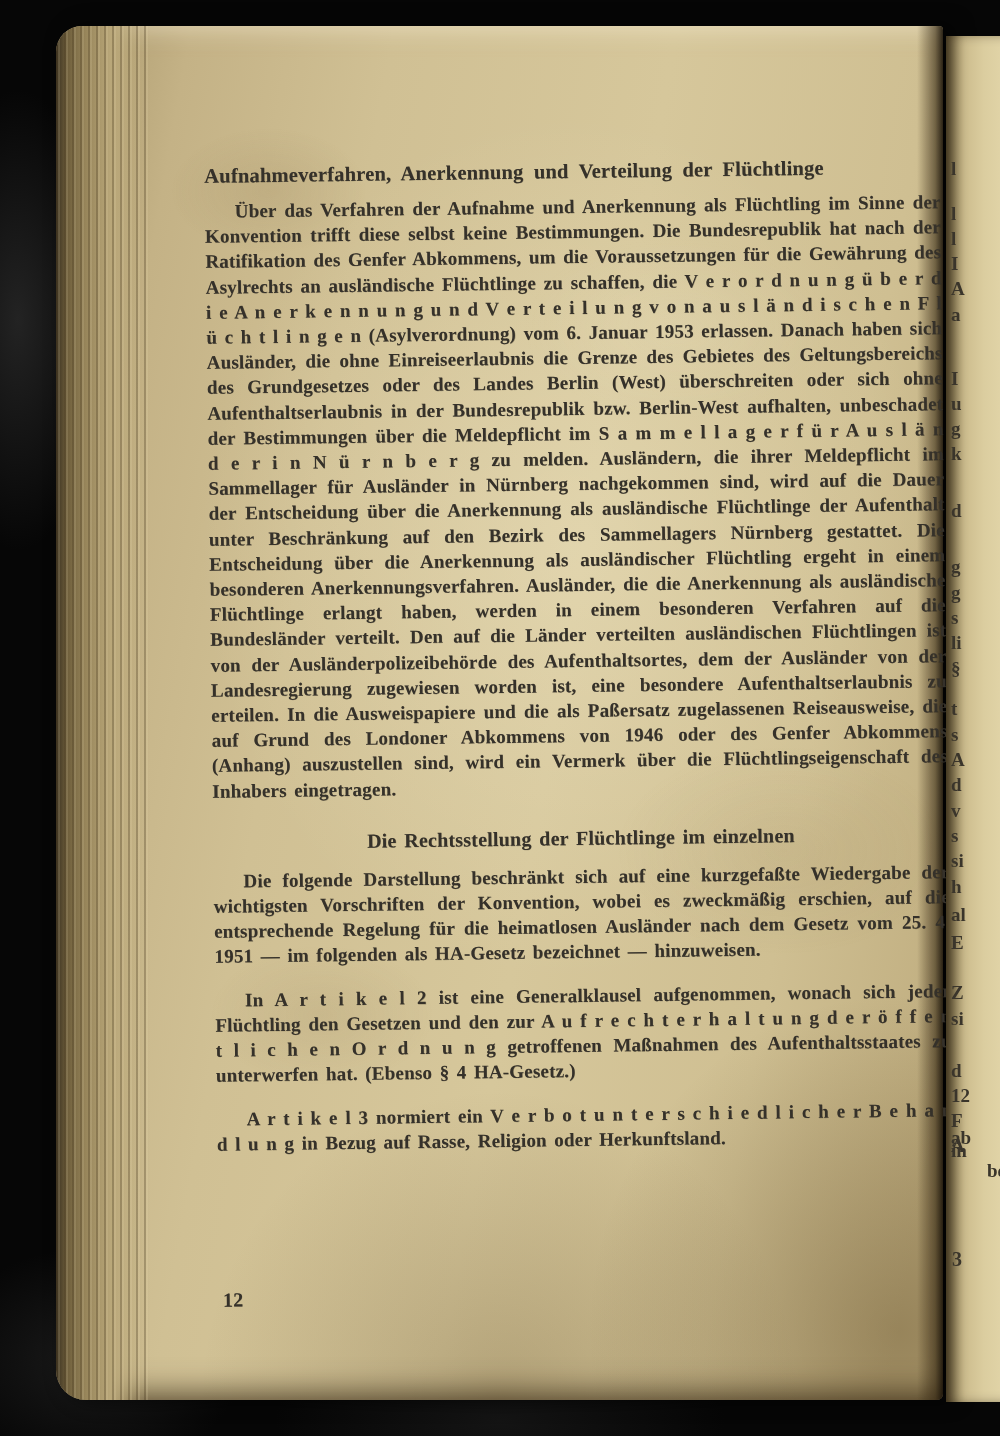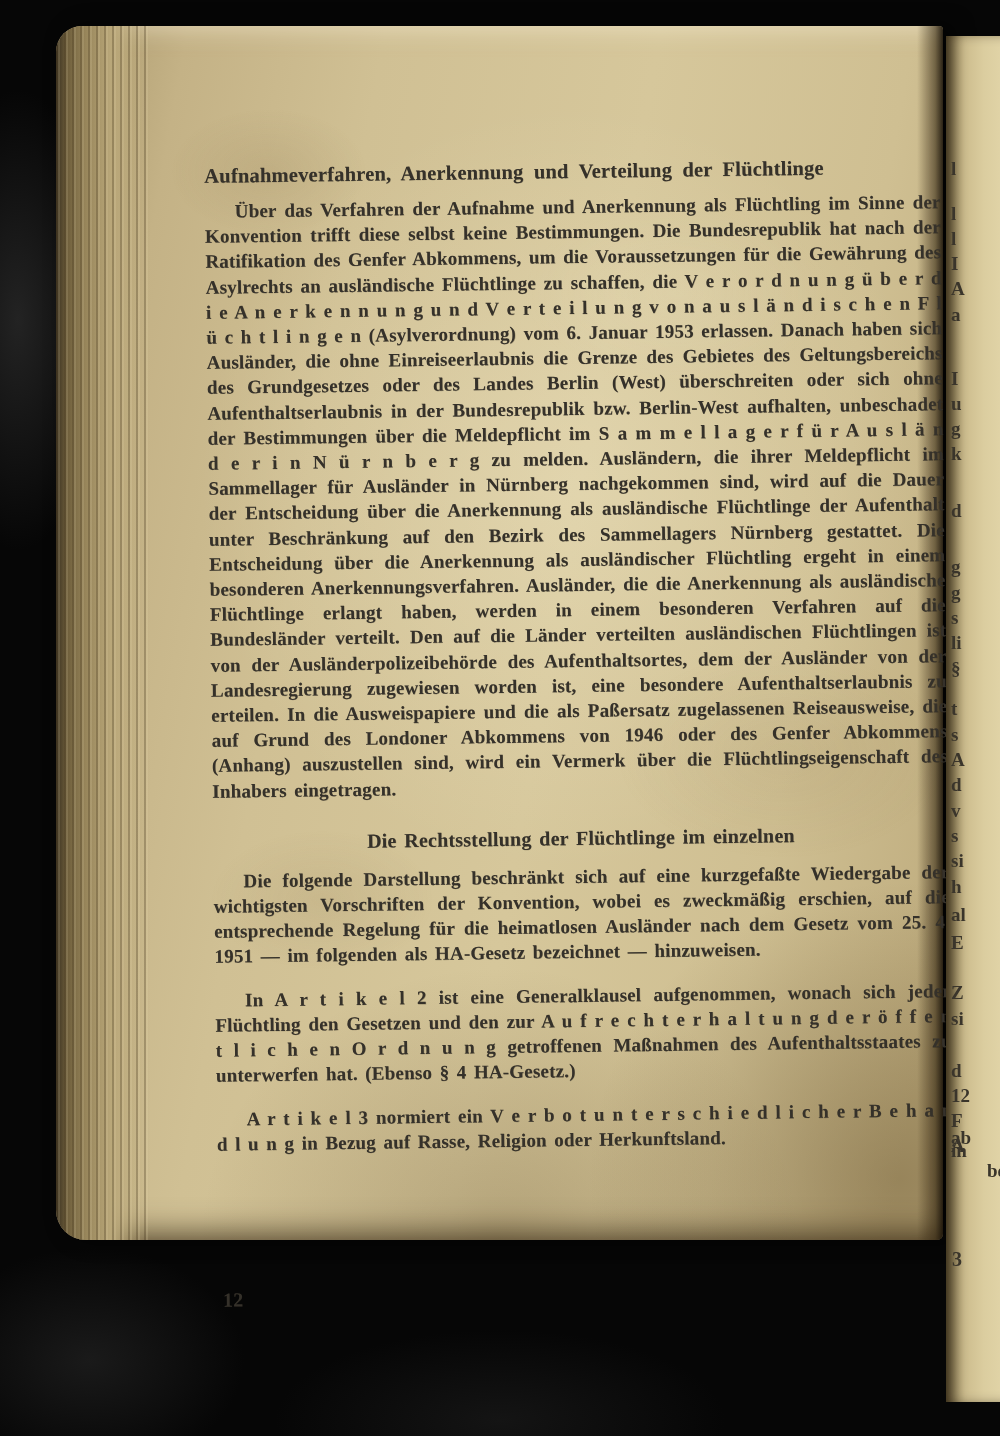--- a/index.html
+++ b/index.html
@@ -11,21 +11,21 @@
   .scene{
     position:absolute;inset:0;
     background:
       radial-gradient(120px 320px at 18px 320px, #232323, rgba(0,0,0,0) 72%),
       radial-gradient(220px 160px at 90px 1360px, #1a1a1a, rgba(0,0,0,0) 70%),
       radial-gradient(300px 120px at 500px 1420px, #141414, rgba(0,0,0,0) 75%),
       #060606;
   }
   
   .left-page{
-    position:absolute;left:56px;top:26px;width:887px;height:1214px;
+    position:absolute;left:56px;top:26px;width:887px;height:1374px;
     border-radius:26px 4px 6px 30px;
     background:
       radial-gradient(ellipse 60% 45% at 58% 38%, rgba(255,248,220,0.28), rgba(255,248,220,0) 70%),
       radial-gradient(ellipse 50% 35% at 95% 95%, rgba(90,70,35,0.40), rgba(90,70,35,0) 70%),
       radial-gradient(ellipse 45% 30% at 50% 100%, rgba(100,80,45,0.30), rgba(100,80,45,0) 75%),
       linear-gradient(100deg,#a8966a 0%,#c4b286 12%,#d0c094 30%,#d6c79b 55%,#cfbf92 78%,#c0ae80 95%);
     box-shadow:
       inset 0 14px 24px -12px rgba(255,250,230,0.5),
       inset 0 -20px 32px -16px rgba(40,28,10,0.8),
       10px 0 20px rgba(0,0,0,0.65);

